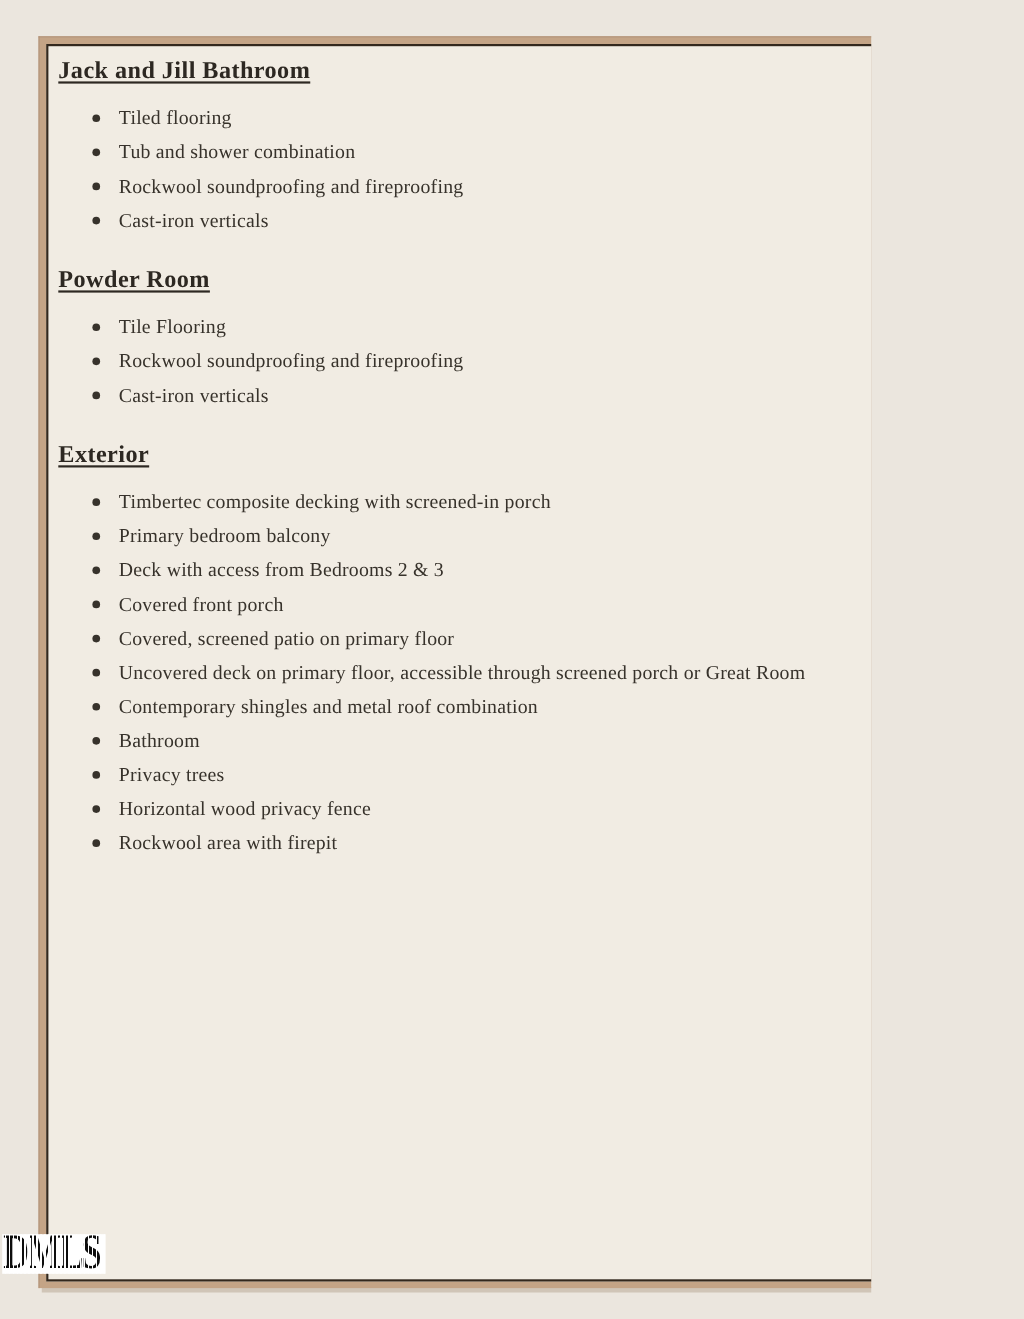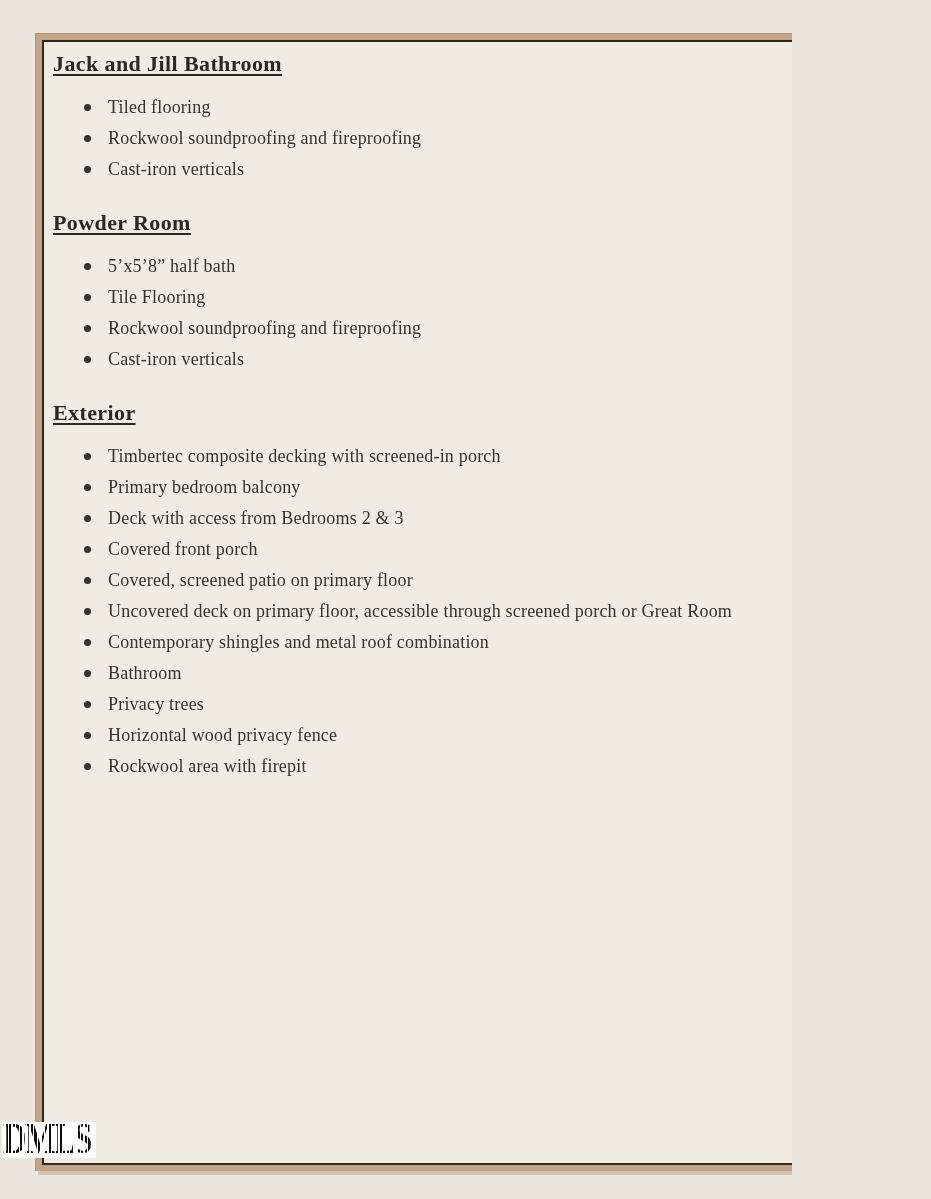--- a/index.html
+++ b/index.html
@@ -112,28 +112,28 @@
 <body>
 
 <div class="viewport">
   <div class="frame">
     <div class="page">
       <div>
           <section>
             <h2><span class="section-title">Jack and Jill Bathroom</span></h2>
             <ul class="bullet-list">
               <li>Tiled flooring</li>
+              <li>Tub and shower combination</li>
               <li>Rockwool soundproofing and fireproofing</li>
               <li>Cast-iron verticals</li>
             </ul>
           </section>
           <section>
             <h2><span class="section-title">Powder Room</span></h2>
             <ul class="bullet-list">
-              <li>5’x5’8” half bath</li>
               <li>Tile Flooring</li>
               <li>Rockwool soundproofing and fireproofing</li>
               <li>Cast-iron verticals</li>
             </ul>
           </section>
           <section>
             <h2><span class="section-title">Exterior</span></h2>
             <ul class="bullet-list">
               <li>Timbertec composite decking with screened-in porch</li>
               <li>Primary bedroom balcony</li>

